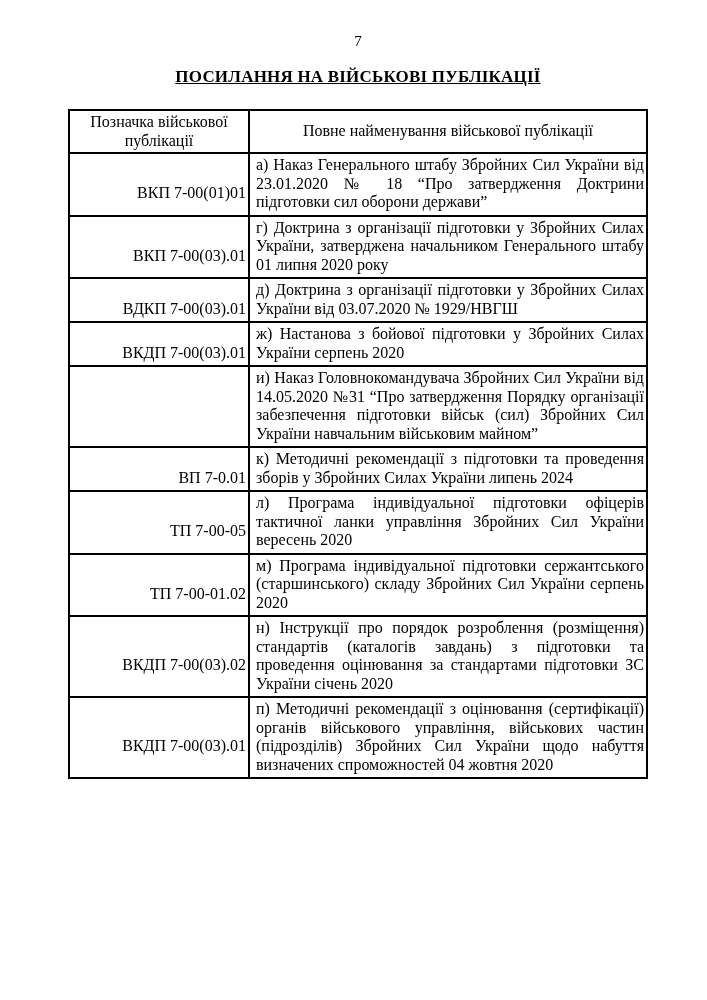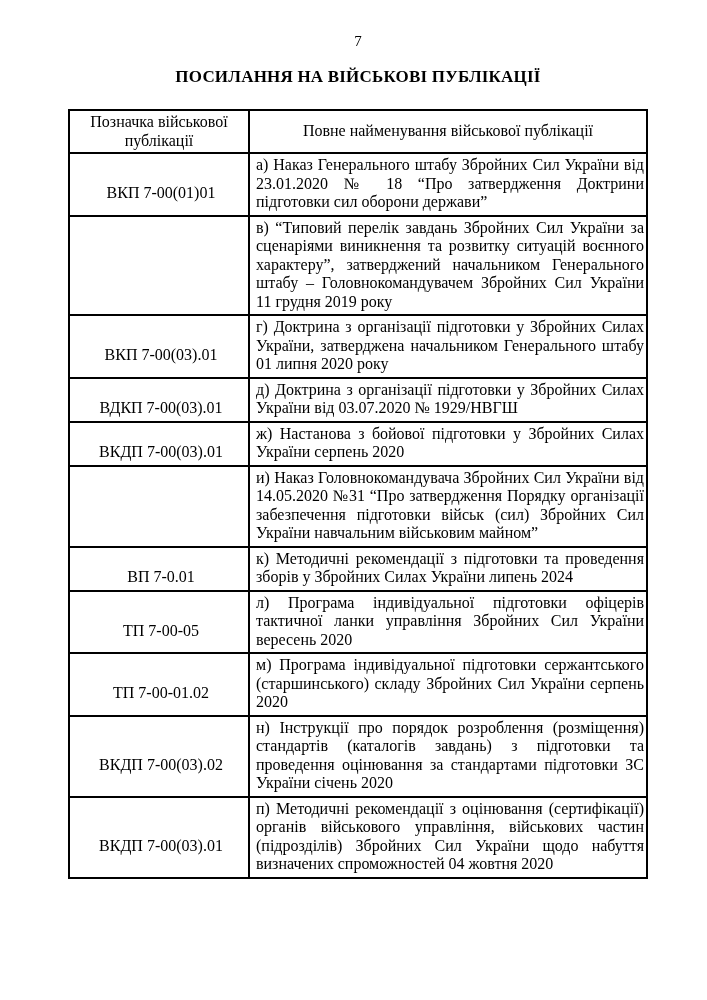--- a/index.html
+++ b/index.html
@@ -24,20 +24,21 @@
     line-height: 18px;
     margin-bottom: 17px;
   }
   .doc-title {
     text-align: center;
     font-size: 17px;
     line-height: 20px;
     font-weight: bold;
     margin: 0 0 22px 0;
     letter-spacing: 0.2px;
+    text-decoration: underline;
   }
   table.pub-table {
     width: 580px;
     border-collapse: collapse;
     table-layout: fixed;
   }
   table.pub-table th,
   table.pub-table td {
     border: 2px solid #000000;
     font-size: 16px;
@@ -45,21 +46,21 @@
     font-weight: normal;
   }
   th.col-code, td.cell-code { width: 166px; }
   th.col-code, th.col-title {
     text-align: center;
     vertical-align: middle;
     padding: 2px 6px;
   }
   td.cell-code {
     vertical-align: middle;
-    text-align: center;
+    text-align: right;
     padding: 20px 2px 2px 6px;
     white-space: nowrap;
     overflow: visible;
   }
   td.cell-title {
     vertical-align: middle;
     text-align: justify;
     padding: 2px 2px 3px 6px;
   }
 </style>
@@ -78,24 +79,20 @@
         <th class="col-title">Повне найменування військової публікації</th>
       </tr>
     </thead>
     <tbody>
   <tr>
     <td class="cell-code">ВКП 7-00(01)01</td>
     <td class="cell-title">а) Наказ Генерального штабу Збройних Сил України від 23.01.2020 № 18 “Про затвердження Доктрини підготовки сил оборони держави”</td>
   </tr>
 
 
-  <tr>
-    <td class="cell-code"></td>
-    <td class="cell-title">в) “Типовий перелік завдань Збройних Сил України за сценаріями виникнення та розвитку ситуацій воєнного характеру”, затверджений начальником Генерального штабу – Головнокомандувачем Збройних Сил України 11 грудня 2019 року</td>
-  </tr>
 
   <tr>
     <td class="cell-code">ВКП 7-00(03).01</td>
     <td class="cell-title">г) Доктрина з організації підготовки у Збройних Силах України, затверджена начальником Генерального штабу 01 липня 2020 року</td>
   </tr>
 
   <tr>
     <td class="cell-code">ВДКП 7-00(03).01</td>
     <td class="cell-title">д) Доктрина з організації підготовки у Збройних Силах України від 03.07.2020 № 1929/НВГШ</td>
   </tr>

